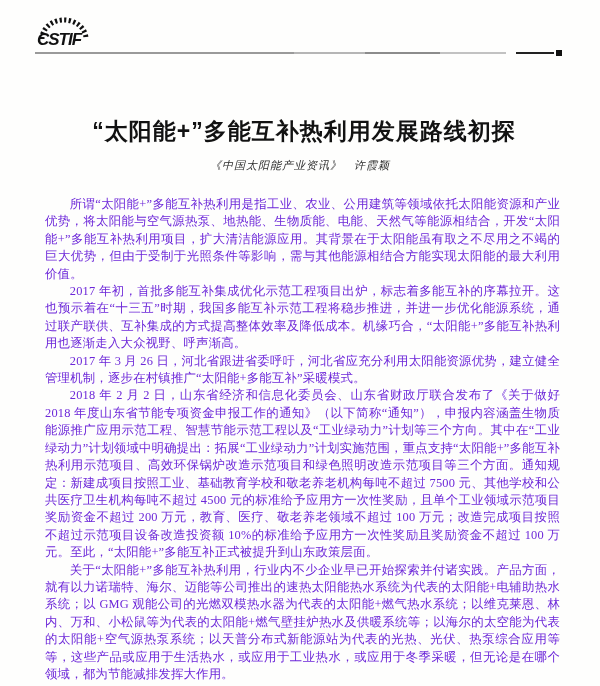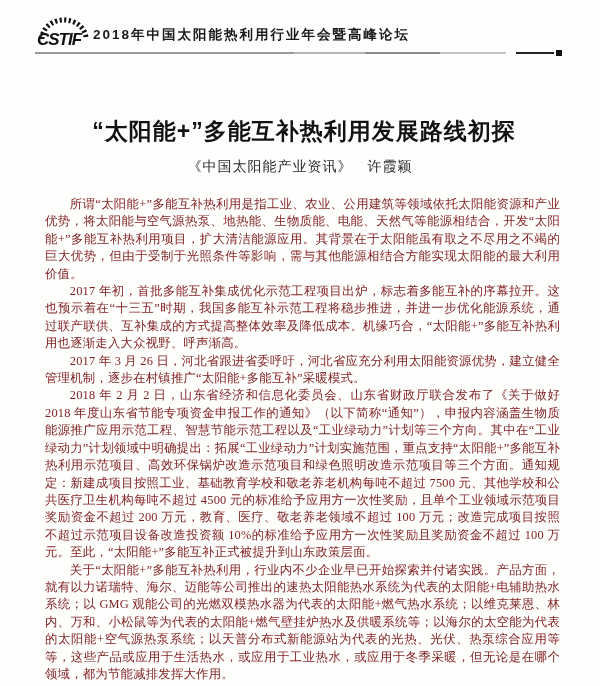--- a/index.html
+++ b/index.html
@@ -97,55 +97,55 @@
     letter-spacing: 1px;
     color: #121212;
     margin: 4px;
   }
   .byline {
     position: absolute;
     top: 158px;
     left: 0;
     width: 100%;
     text-align: center;
-    font-size: 14px;
+    font-style: italic;
+    font-size: 11px;
     letter-spacing: 1px;
     color: #2a2a2a;
   }
   
   .article-body {
     position: absolute;
     top: 196px;
     left: 45px;
     width: 515px;
   }
   .body-para {
     margin: 0;
     font-size: 12.4px;
     line-height: 17.4px;
     text-align: justify;
     text-indent: 2em;
-    color: #7f1d1d;
+    color: #6d28d9;
     letter-spacing: 0.2px;
   }
 </style>
 </head>
 <body>
 
 <div class="page">
 
   <div class="header">
     <div class="header-row">
       <div class="logo">
         <svg width="58" height="26" viewBox="0 0 58 26">
           <path d="M7,25 A22,19 0 0 1 51,25" fill="none" stroke="#111" stroke-width="5" stroke-dasharray="2.2 2.4"></path>
         </svg>
         <span class="logo-text">CSTIF</span>
       </div>
-      <div class="banner-text">2018年中国太阳能热利用行业年会暨高峰论坛</div>
     </div>
     <div class="header-rule">
       <div class="rule-gray"></div>
       <div class="rule-gap"></div>
       <div class="rule-black"></div>
       <div class="rule-dot"></div>
     </div>
   </div>
 
   <h1 class="title">“太阳能+”多能互补热利用发展路线初探</h1>

